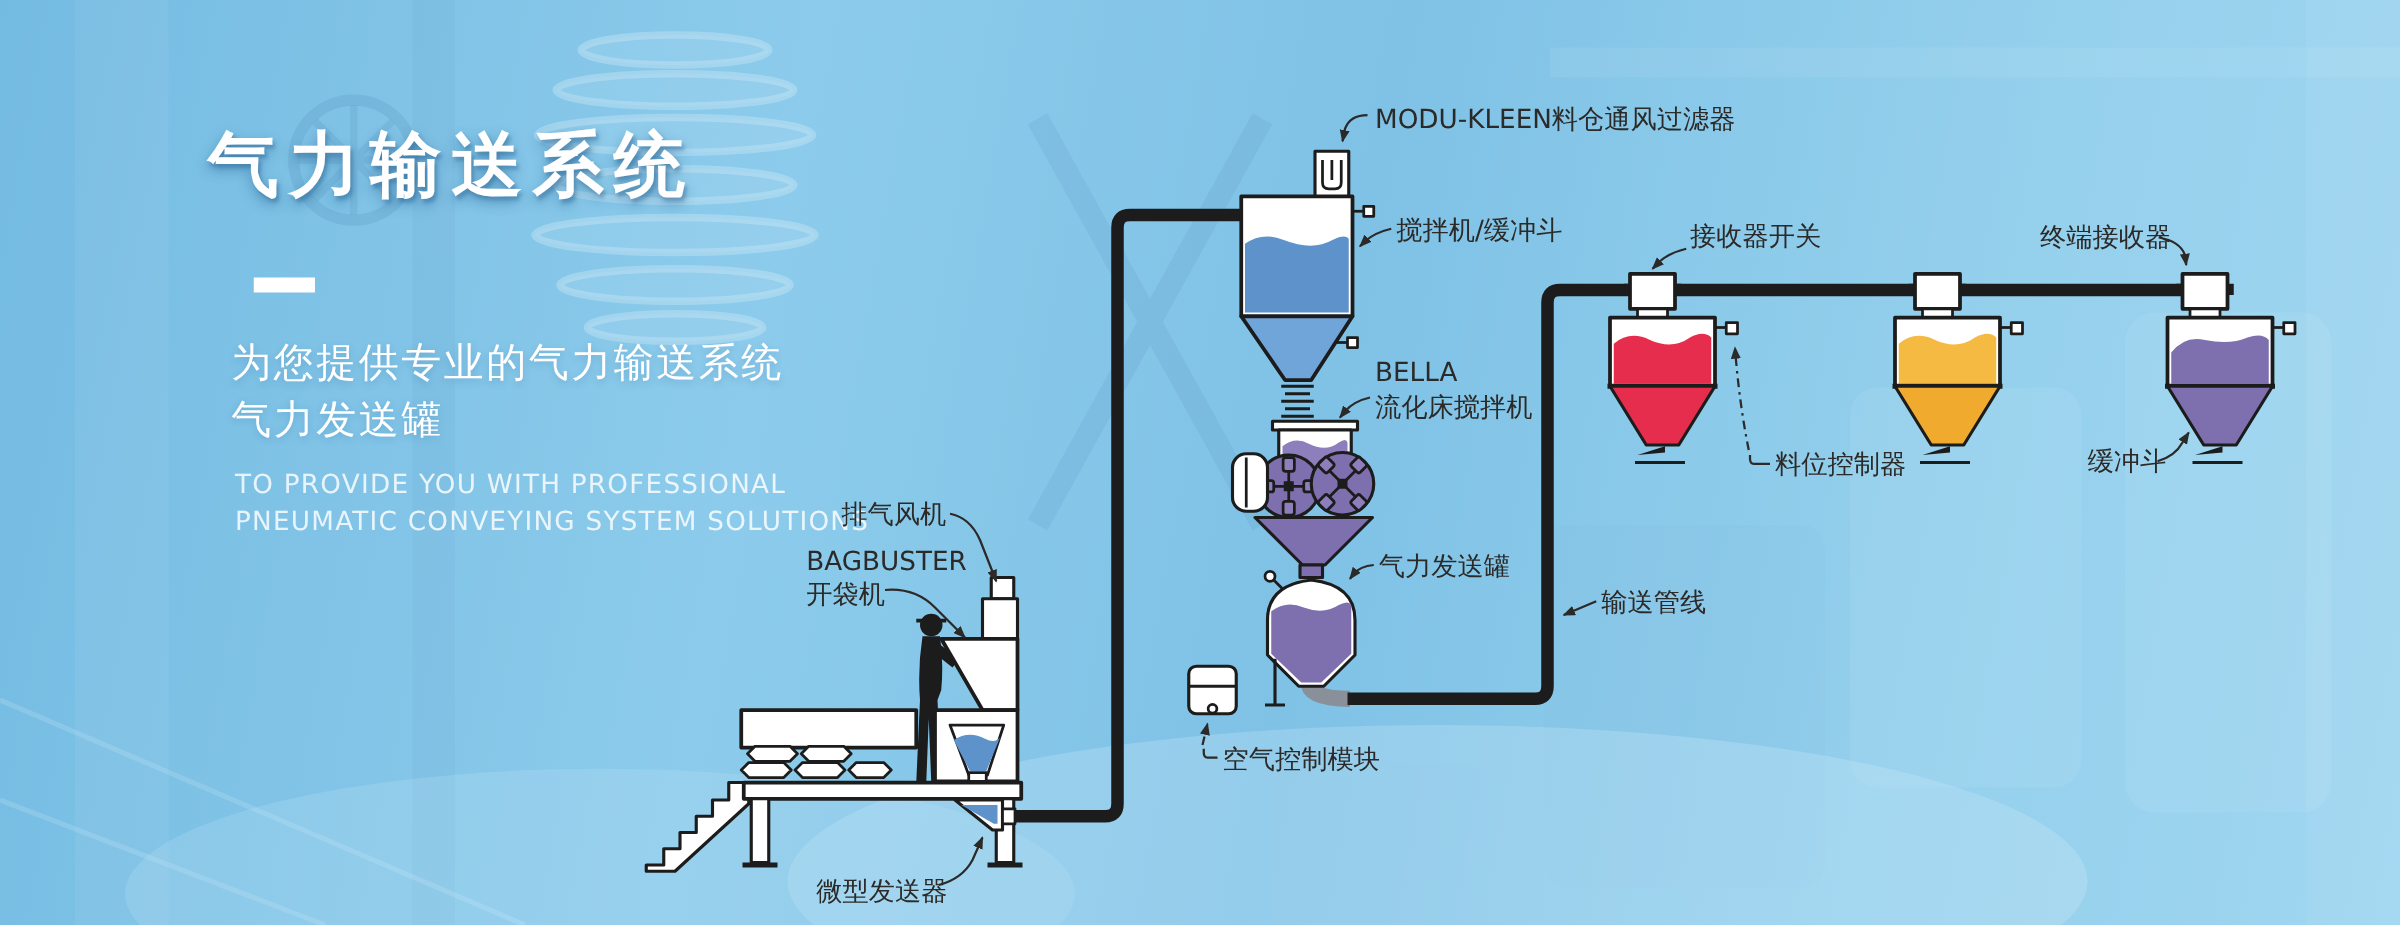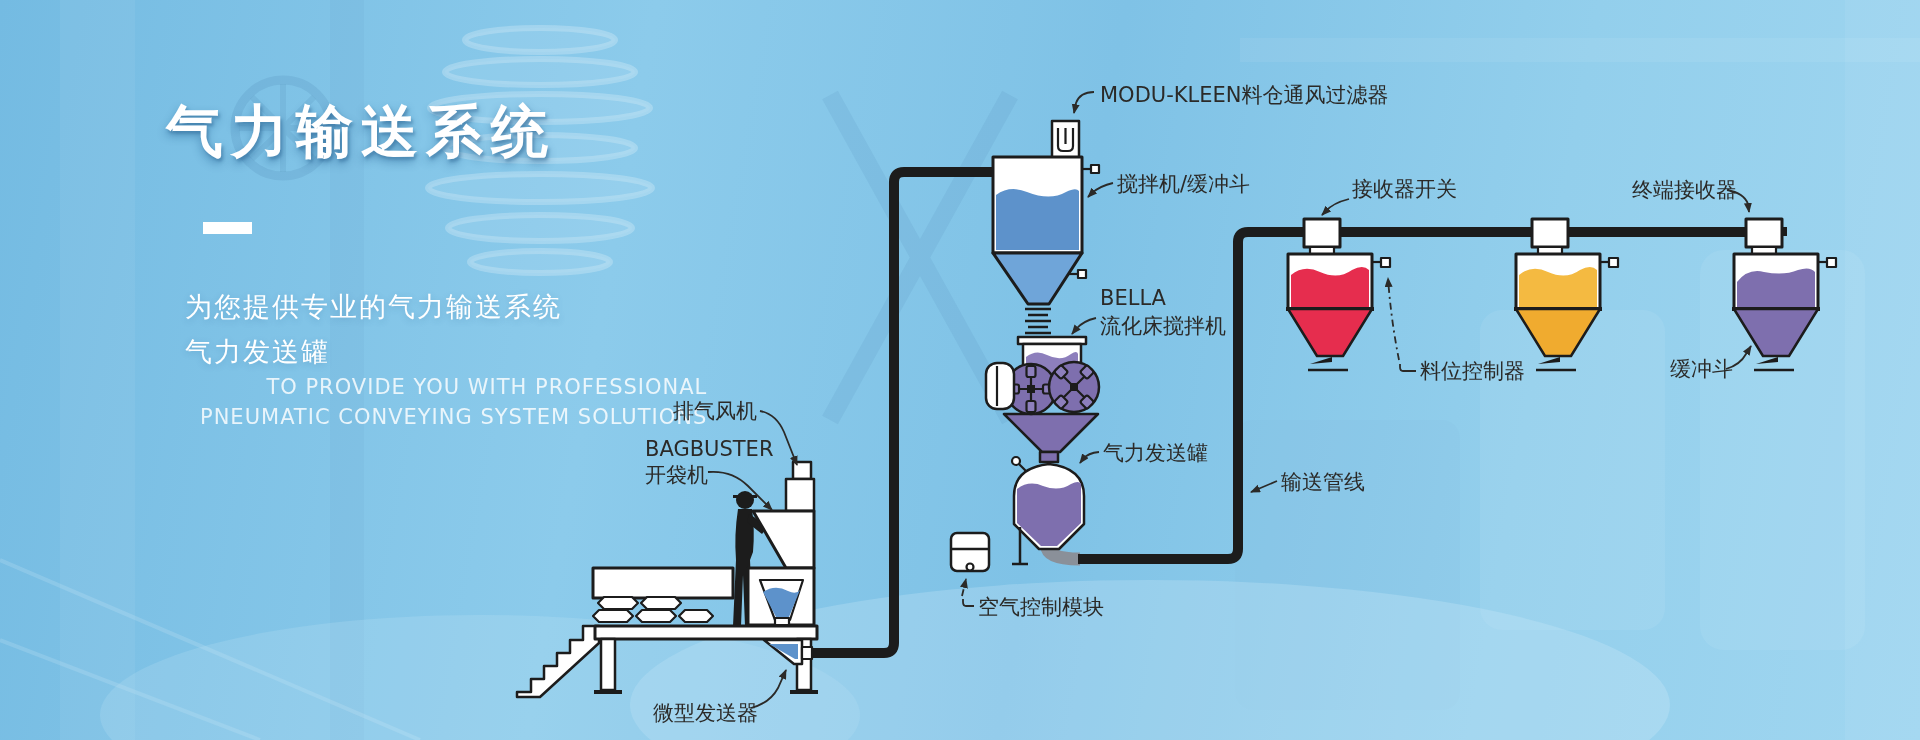--- a/index.html
+++ b/index.html
@@ -10,27 +10,27 @@
   }
   .stage svg{position:absolute;left:0;top:0;}
   
   .hero-title{
     position:absolute;left:166px;top:94px;
     font-size:57px;font-weight:700;color:#ffffff;letter-spacing:8px;white-space:nowrap;
     text-shadow:0 5px 10px rgba(25,85,135,.45),2px 3px 3px rgba(35,90,135,.35);
   }
   .hero-divider{position:absolute;left:203px;top:222px;width:49px;height:12px;background:#ffffff;}
   .hero-subtitle{
-    position:absolute;left:185px;top:284px;
-    font-size:27px;color:#ffffff;line-height:45px;letter-spacing:2px;white-space:nowrap;
+    position:absolute;left:185px;top:268px;
+    font-size:32px;color:#ffffff;line-height:45px;letter-spacing:2px;white-space:nowrap;
     text-shadow:0 2px 6px rgba(40,100,150,.25);
   }
   .hero-tagline{
-    position:absolute;left:200px;top:372px;
-    font-size:21px;color:rgba(255,255,255,.82);line-height:30px;letter-spacing:1px;white-space:nowrap;text-align:right;
+    position:absolute;left:188px;top:372px;
+    font-size:21px;color:rgba(255,255,255,.82);line-height:30px;letter-spacing:1px;white-space:nowrap;
   }
   
   .outline{fill:#ffffff;stroke:var(--outline,#1c1c1c);stroke-width:3;stroke-linejoin:round;}
   .thin{stroke-width:2.2;}
   .med{stroke-width:2.5;}
   .pipe{fill:none;stroke:var(--pipe,#1c1c1c);stroke-width:10;}
   .ink{stroke:var(--outline,#1c1c1c);fill:none;}
   .blk{fill:var(--pipe,#1c1c1c);}
   .mat-blue{fill:var(--material-blue,#5d92cb);}
   .mat-blue2{fill:var(--material-blue-light,#6fa5d9);}

